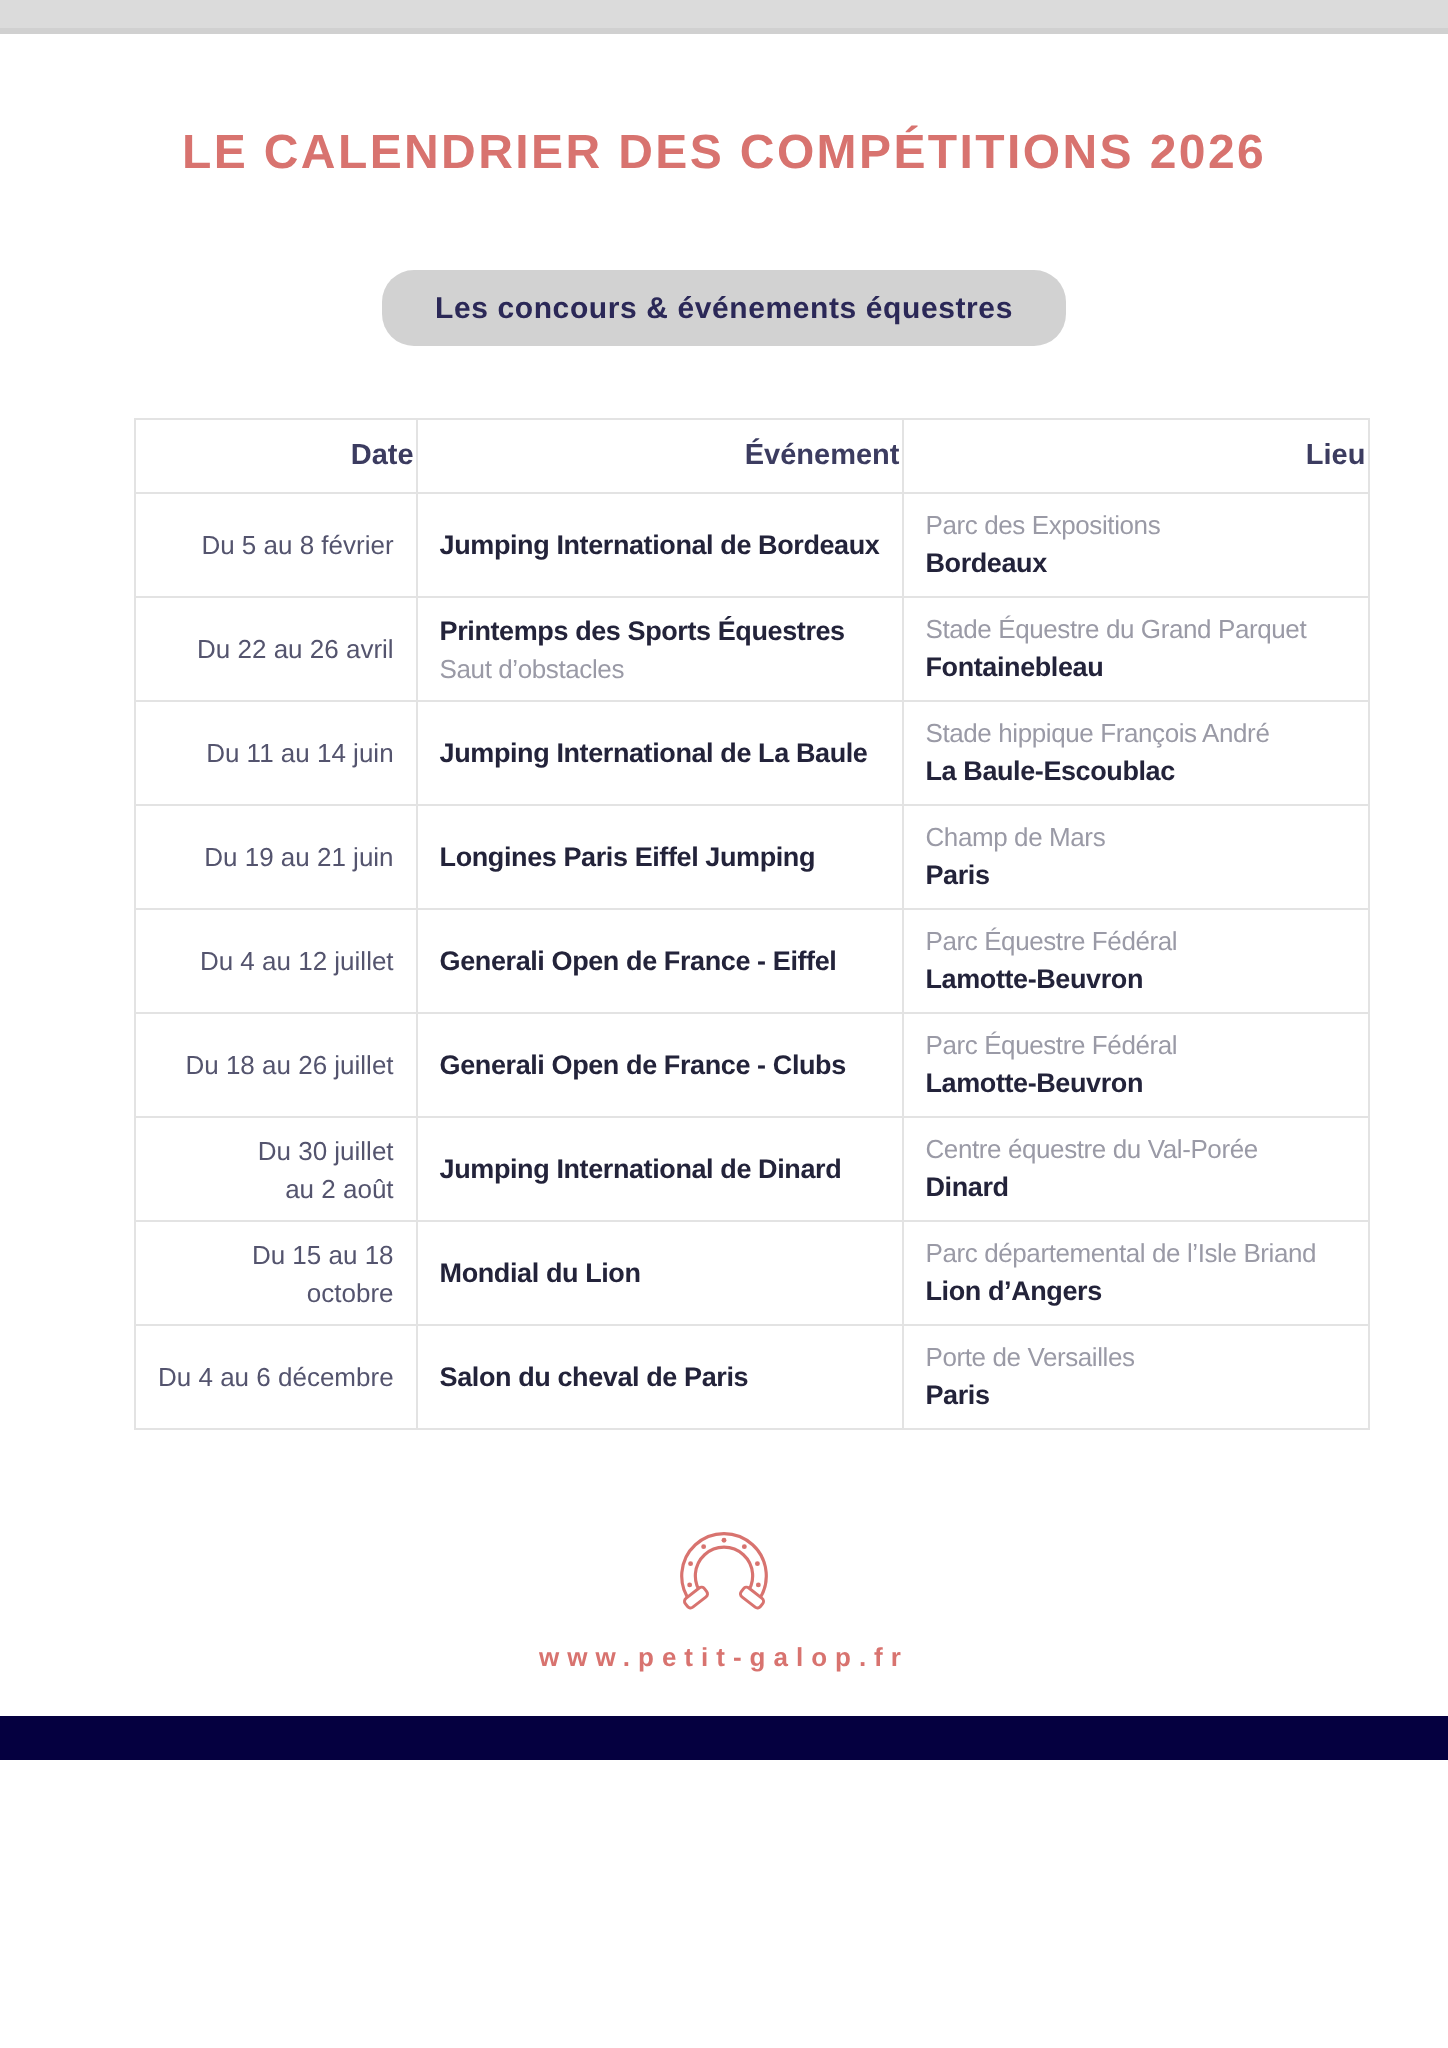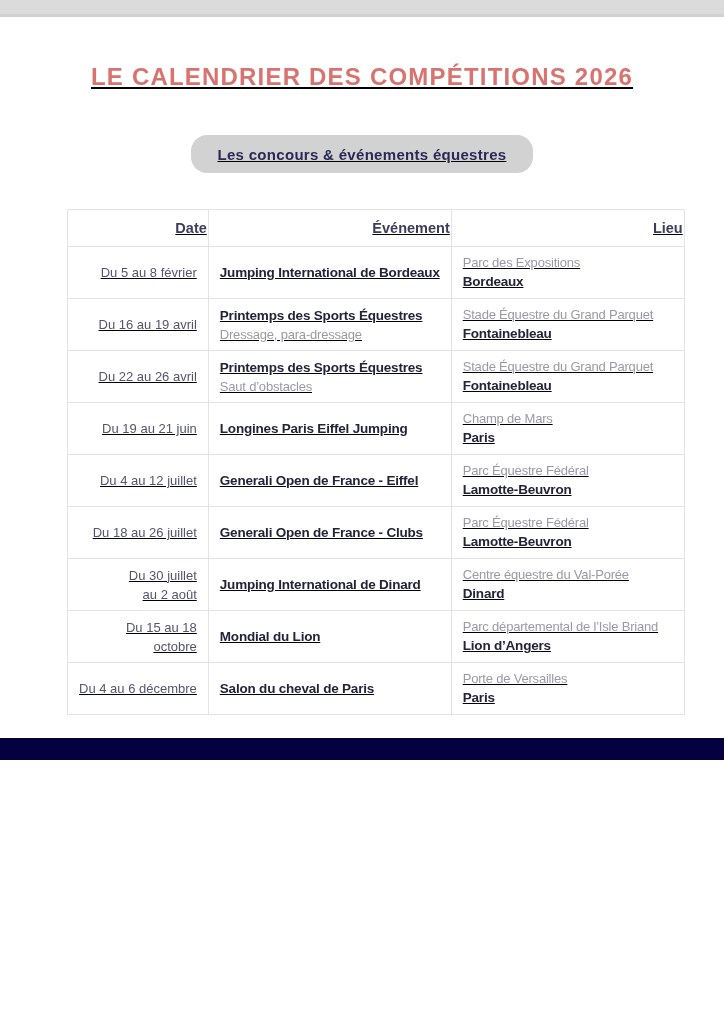--- a/index.html
+++ b/index.html
@@ -1,17 +1,17 @@
 <!DOCTYPE html>
 <html><head>
 <meta charset="utf-8">
 <style>
   html,body { margin:0; padding:0; background:#ffffff; }
   body { width:724px; font-family:"Liberation Sans", sans-serif; }
-  .page { position:relative; width:724px; height:760px; background:#ffffff; overflow:hidden;text-decoration:underline; }
+  .page { position:relative; width:724px; height:880px; background:#ffffff; overflow:hidden; }
 
   .top-strip { height:14px; background:#dbdbdb; border-bottom:3px solid #d0d0d0; }
 
   .title {
     margin:46px 0 0; text-align:center;
     color:#d8736f; font-size:24px; font-weight:700; letter-spacing:1.2px;
   }
 
   .subtitle-box {
     width:342px; height:38px; margin:44px auto 0;
@@ -78,39 +78,38 @@
         <td class="date">Du 5 au 8 février</td>
         <td>
             <div class="event-name">Jumping International de Bordeaux</div>
           </td>
         <td>
             <div class="venue">Parc des Expositions</div>
             <div class="city">Bordeaux</div>
           </td>
       </tr>
       <tr>
-        <td class="date">Du 16 au 19 avril</td>
-        <td>
-            <div class="event-name">Printemps des Sports Équestres</div>
-            <div class="event-detail">Dressage, para-dressage</div>
-          </td>
-        <td>
-            <div class="venue">Stade Équestre du Grand Parquet</div>
-            <div class="city">Fontainebleau</div>
-          </td>
-      </tr>
-      <tr>
         <td class="date">Du 22 au 26 avril</td>
         <td>
             <div class="event-name">Printemps des Sports Équestres</div>
             <div class="event-detail">Saut d’obstacles</div>
           </td>
         <td>
             <div class="venue">Stade Équestre du Grand Parquet</div>
             <div class="city">Fontainebleau</div>
+          </td>
+      </tr>
+      <tr>
+        <td class="date">Du 11 au 14 juin</td>
+        <td>
+            <div class="event-name">Jumping International de La Baule</div>
+          </td>
+        <td>
+            <div class="venue">Stade hippique François André</div>
+            <div class="city">La Baule-Escoublac</div>
           </td>
       </tr>
       <tr>
         <td class="date">Du 19 au 21 juin</td>
         <td>
             <div class="event-name">Longines Paris Eiffel Jumping</div>
           </td>
         <td>
             <div class="venue">Champ de Mars</div>
             <div class="city">Paris</div>

